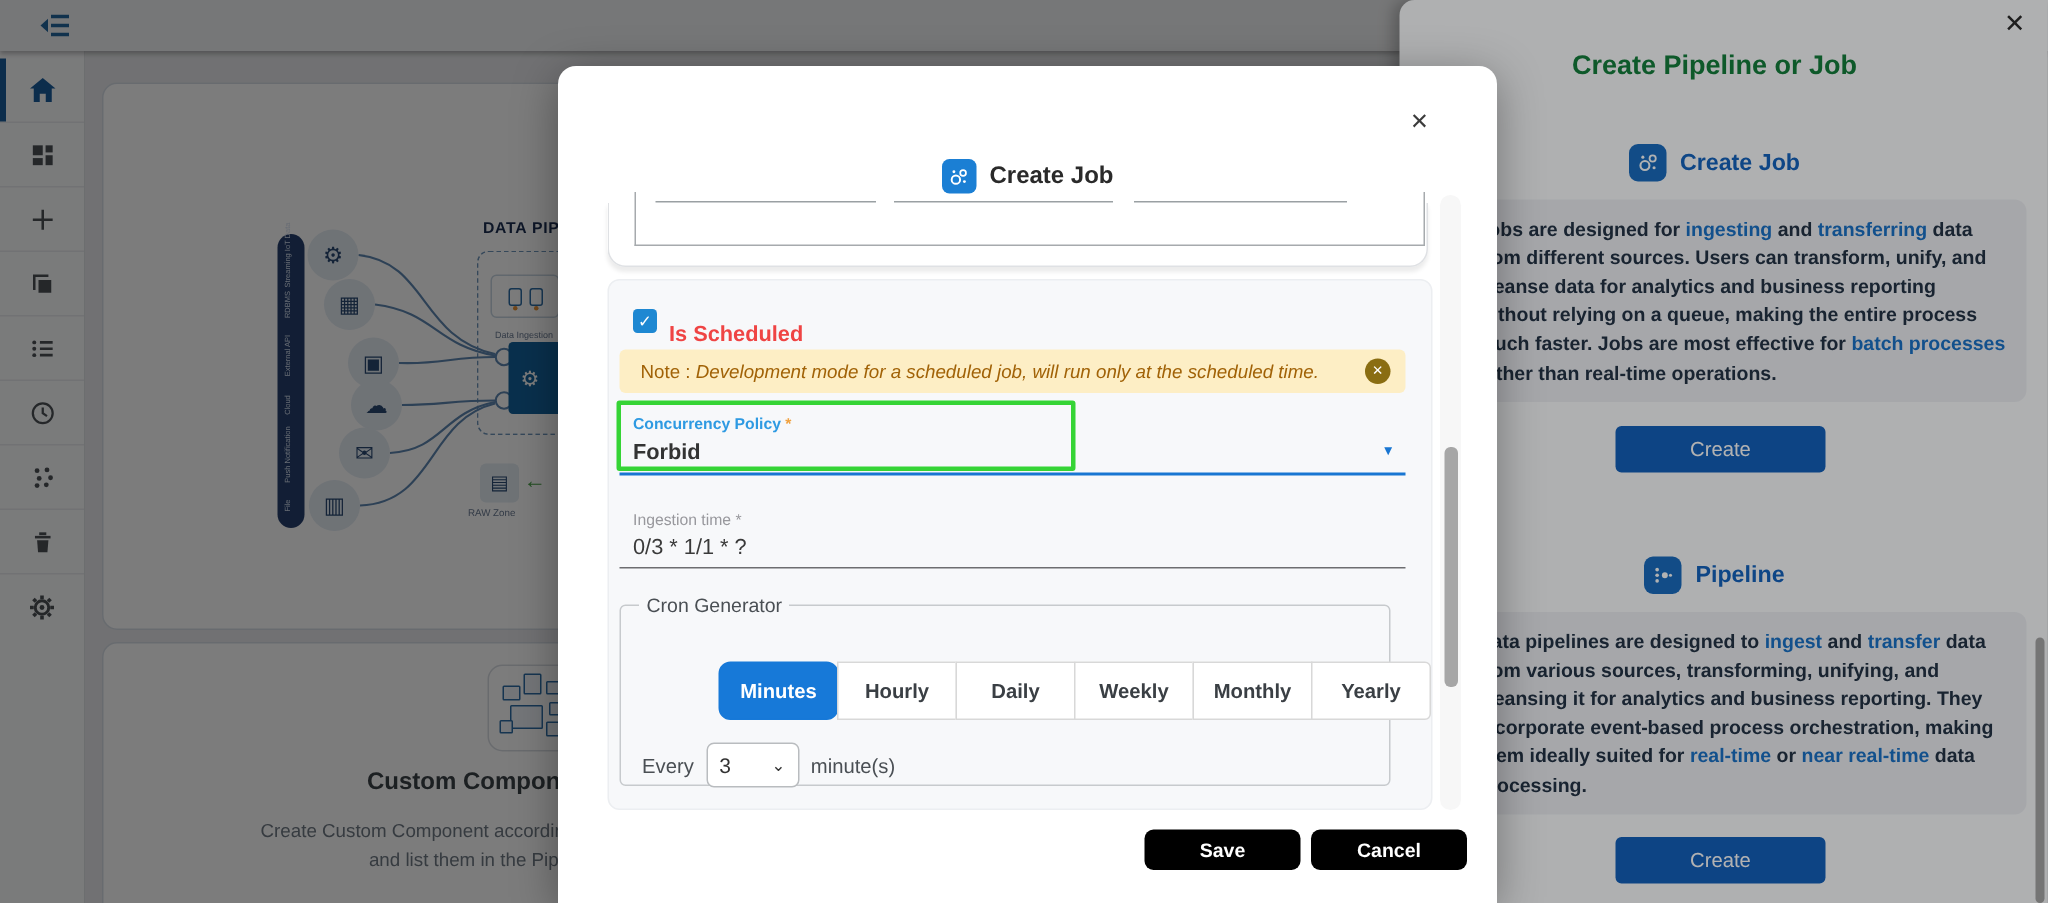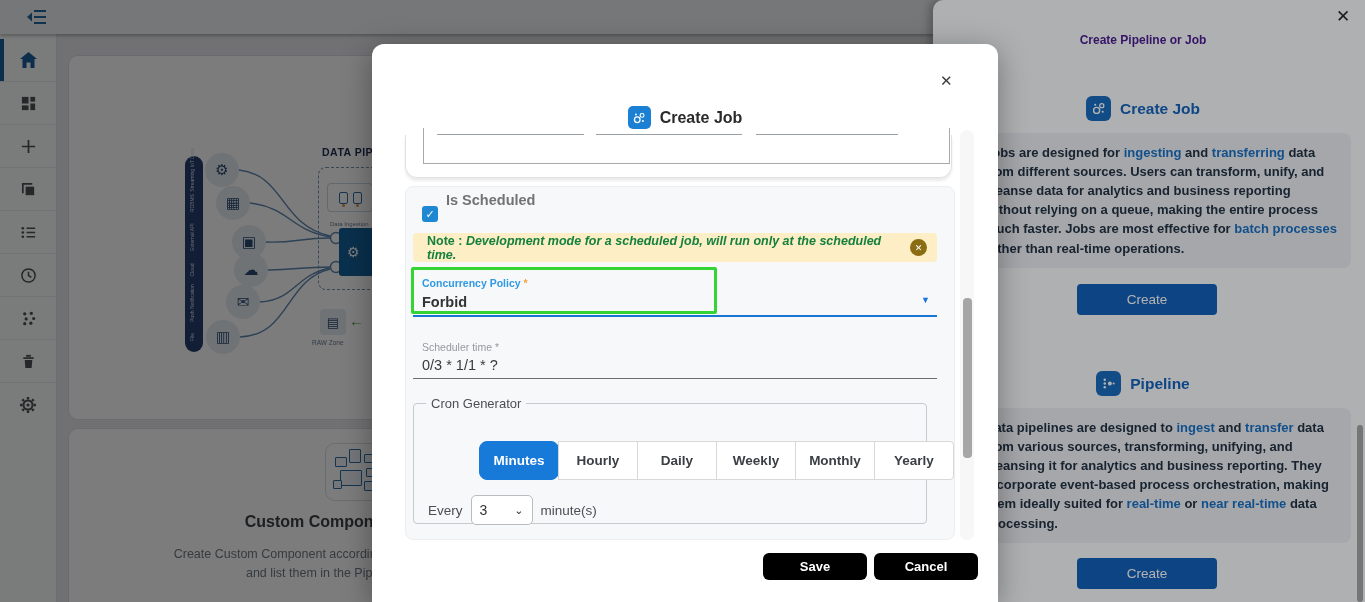--- a/index.html
+++ b/index.html
@@ -46,43 +46,43 @@
   .comp-title { margin-top:12px; font-size:16px; font-weight:700; color:#3c4248; }
   .comp-desc { margin:14px auto 0; width:382px; font-size:12.5px; line-height:1.55; color:#707a85; }
 
   
   .backdrop1 { left:0; top:0; width:1365px; height:602px; background:rgba(0,0,0,.30); z-index:40; }
   .backdrop2 { left:0; top:0; width:1365px; height:602px; background:rgba(0,0,0,.30); z-index:60; }
 
   
   #panel { left:933px; top:0; width:432px; height:602px; background:#fbfcfe; border-top-left-radius:10px; box-shadow:-4px 0 10px rgba(0,0,0,.25); z-index:50; }
   #panel .close-x { left:403px; top:6px; font-size:17px; font-weight:700; color:#2b2b2b; cursor:pointer; }
-  #panel .p-title { left:0; top:33px; width:420px; text-align:center; font-size:12px; font-weight:800; color:#4c1d95; }
+  #panel .p-title { left:0; top:33px; width:420px; text-align:center; font-size:18px; font-weight:800; color:#15803d; }
   .sec-head { position:absolute; left:0; width:420px; display:flex; align-items:center; justify-content:center; gap:9px; }
   .sec-ic { width:25px; height:25px; background:#1b6ec2; border-radius:6px; display:flex; align-items:center; justify-content:center; }
   .sec-label { font-size:15.5px; font-weight:800; color:#1565c0; }
   .para-card { position:absolute; left:38px; width:380px; background:#eef0f4; border-radius:8px; padding:10px 14px; font-size:13px; line-height:1.47; color:#243447; font-weight:600; }
   .para-card .link { color:#1a73c9; }
   .panel-btn { position:absolute; left:144px; width:140px; height:31px; background:#1462bd; border:none; border-radius:4px; color:#fff; font-size:13.5px; font-family:inherit; cursor:pointer; }
   .panel-scroll-thumb { left:424px; top:425px; width:6px; height:177px; background:#a8a8a8; border-radius:3px; }
 
   
   #modal { left:372px; top:44px; width:626px; height:558px; background:#ffffff; border-radius:12px 12px 0 0; box-shadow:0 6px 30px rgba(0,0,0,.35); z-index:70; }
   #modal .close-x { left:568px; top:28px; font-size:15px; font-weight:700; color:#3c3c3c; cursor:pointer; }
   .m-title-row { left:0; top:62px; width:626px; display:flex; align-items:center; justify-content:center; gap:9px; }
   .m-title-ic { width:23px; height:23px; background:#1b7fd4; border-radius:5px; display:flex; align-items:center; justify-content:center; }
   .m-title-text { font-size:16px; font-weight:700; color:#2a2a2a; }
   .useg { position:absolute; height:1px; background:#9aa0a3; top:90px; }
   .inner-box { left:51px; top:84px; width:527px; height:36px; border:1px solid #a6aaad; border-top:none; }
   .outer-card { left:33px; top:91px; width:547px; height:43px; border:1px solid #dfe1e4; border-top:none; border-radius:0 0 12px 12px; box-shadow:0 3px 3px rgba(0,0,0,.08); }
   .form-section { left:33px; top:142px; width:550px; height:354px; background:#f7f8fa; border:1px solid #eceef1; border-radius:8px; }
   .chk { left:50px; top:162px; width:16px; height:16px; background:#1e88d2; border-radius:3px; color:#fff; font-size:11px; font-weight:700; display:flex; align-items:center; justify-content:center; cursor:pointer; }
-  .chk-label { left:74px; top:148px; font-size:14.5px; font-weight:600; color:#737373; }
+  .chk-label { left:74px; top:171px; font-size:14.5px; font-weight:600; color:#ef4444; }
   .note { left:41px; top:189px; width:524px; height:29px; background:#fdeec5; border-radius:4px; display:flex; align-items:center; padding:0 10px 0 14px; }
-  .note-text { font-size:12.5px; color:#15803d;font-weight:bold; }
+  .note-text { font-size:12.5px; color:#a16207; }
   .note-text .it { font-style:italic; }
   .note-close { margin-left:auto; width:17px; height:17px; border-radius:50%; background:#8a6d12; color:#fff; font-size:9px; font-weight:700; display:flex; align-items:center; justify-content:center; cursor:pointer; }
   .cc-label { left:50px; top:233px; font-size:10.5px; font-weight:600; color:#2e9ae2; }
   .cc-label .req { color:#f0a13e; }
   .cc-value { left:50px; top:250px; font-size:14.5px; font-weight:600; color:#333; }
   .cc-caret { left:549px; top:251px; font-size:9px; color:#1976d2; cursor:pointer; }
   .cc-underline { left:41px; top:271px; width:524px; height:2px; background:#1976d2; }
   .green-annot { left:39px; top:223px; width:306px; height:47px; border:3px solid #35d435; border-radius:2px; z-index:5; pointer-events:none; }
   .st-label { left:50px; top:297px; font-size:10.5px; color:#98989d; }
   .st-value { left:50px; top:313px; font-size:14.5px; color:#3a3a3a; }
@@ -340,21 +340,21 @@
     <span class="note-text"><span>Note : </span><span class="it">Development mode for a scheduled job, will run only at the scheduled time.</span></span>
     <span class="note-close">✕</span>
   </div>
 
   <div class="abs cc-label"><span>Concurrency Policy</span> <span class="req">*</span></div>
   <div class="abs cc-value">Forbid</div>
   <div class="abs cc-caret">▼</div>
   <div class="abs cc-underline"></div>
   <div class="abs green-annot"></div>
 
-  <div class="abs st-label">Scheduler time *</div>
+  <div class="abs st-label">Ingestion time *</div>
   <div class="abs st-value">0/3 * 1/1 * ?</div>
   <div class="abs st-underline"></div>
 
   <fieldset class="abs cron-fs">
     <legend>Cron Generator</legend>
     <div class="tabs">
       <button class="tab first active">Minutes</button>
       <button class="tab">Hourly</button>
       <button class="tab">Daily</button>
       <button class="tab">Weekly</button>

